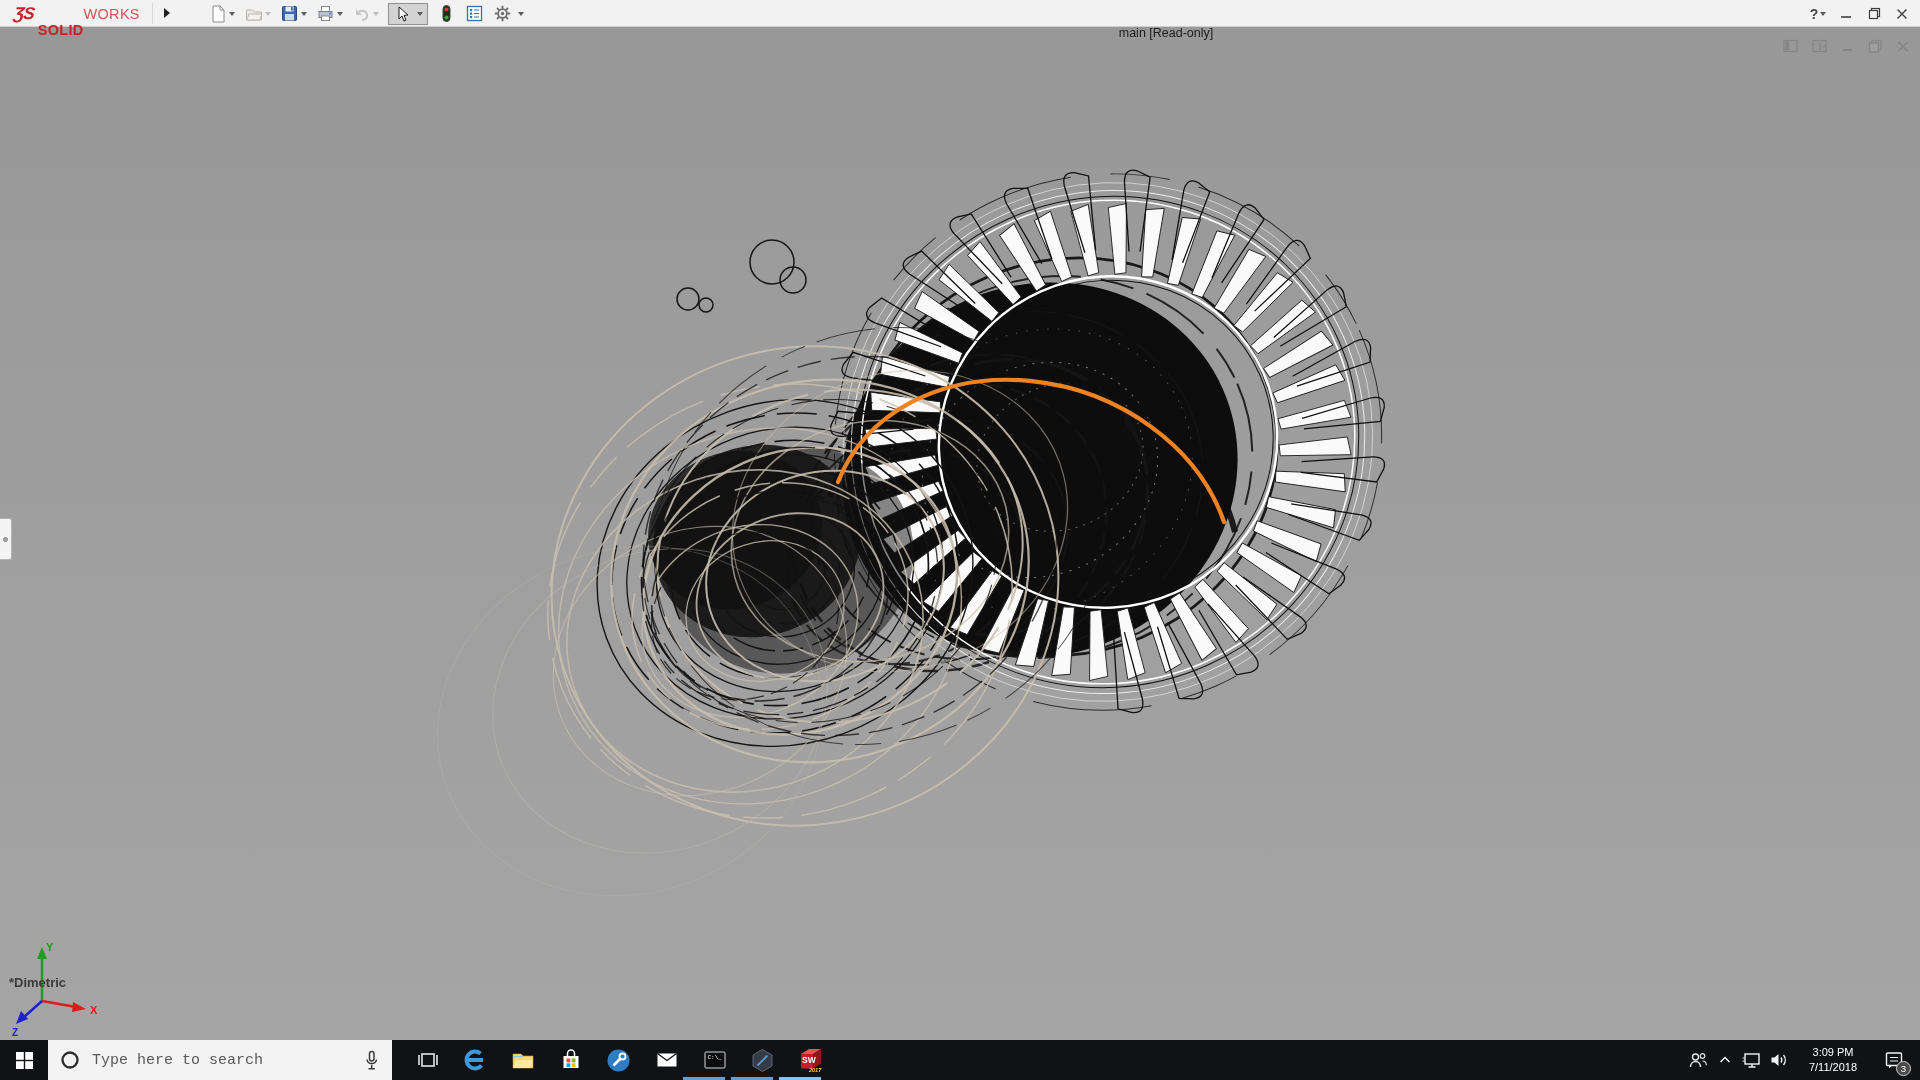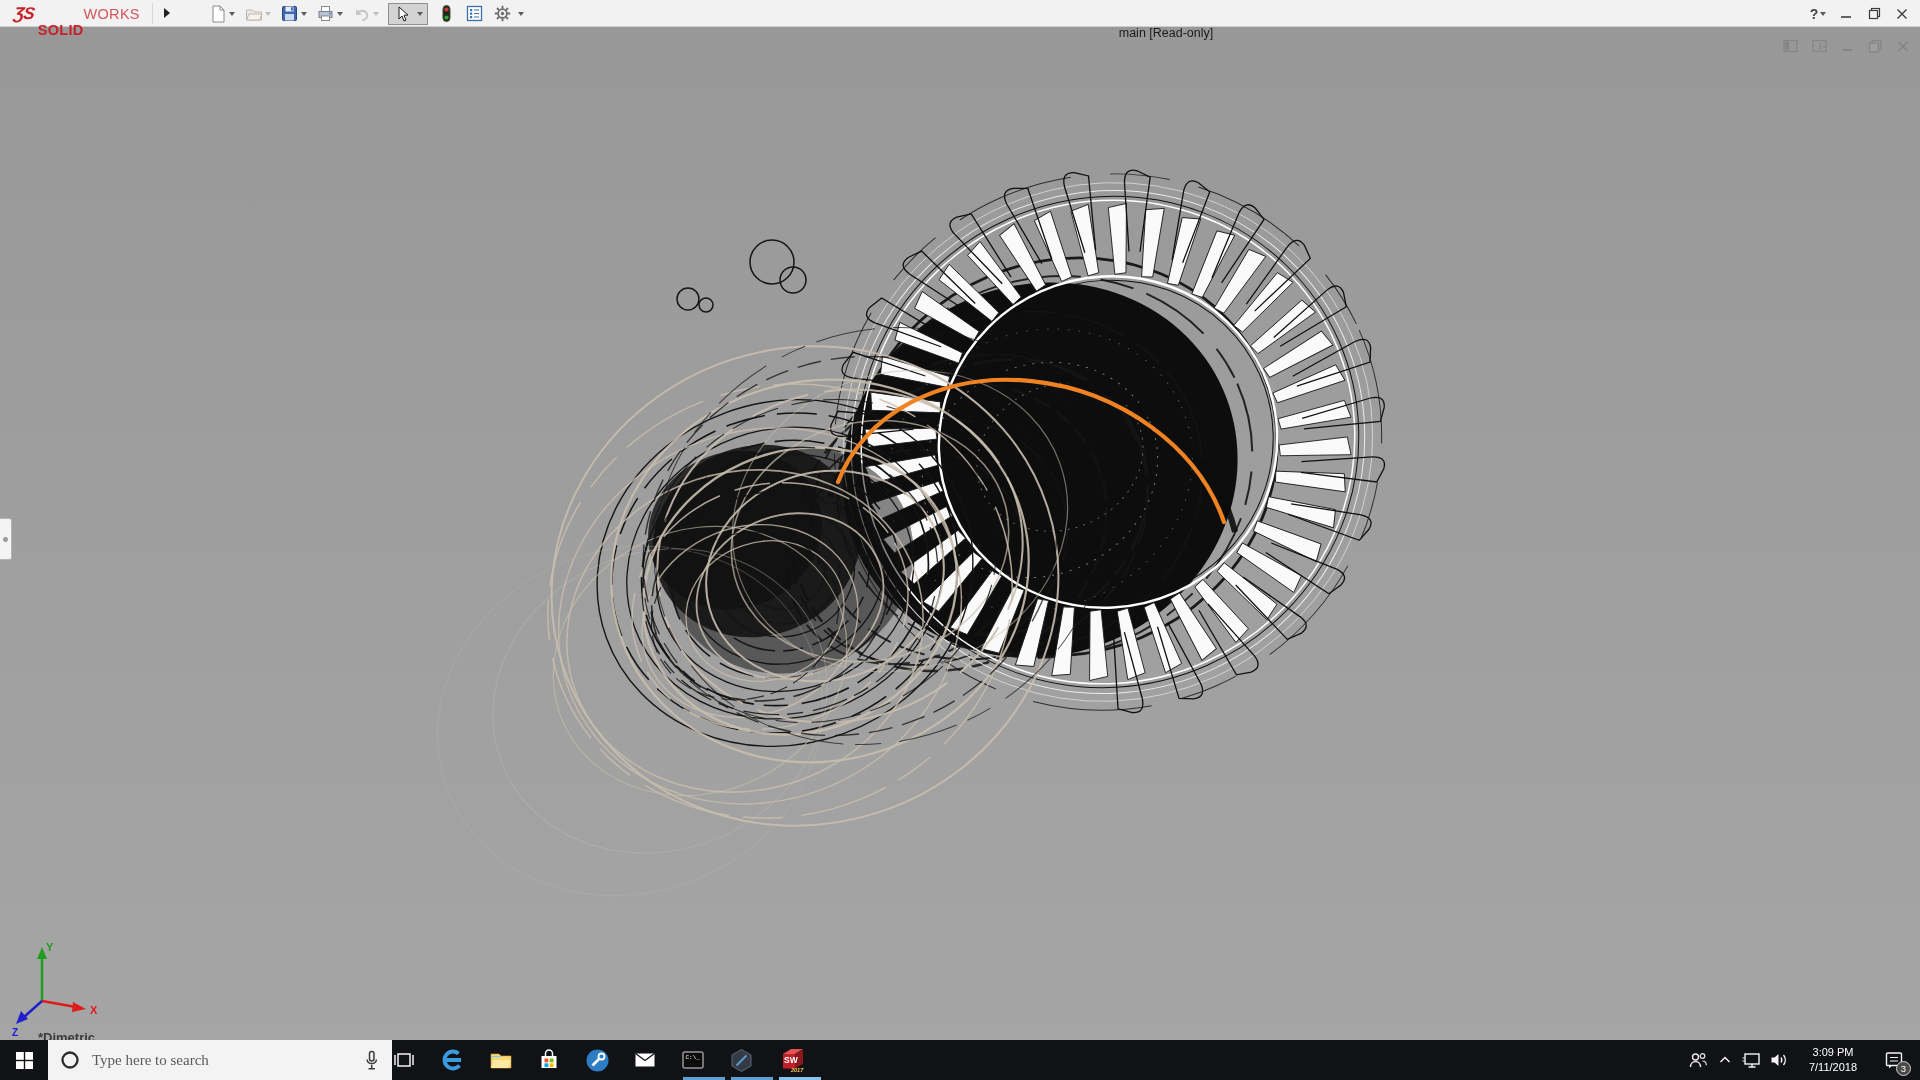--- a/index.html
+++ b/index.html
@@ -24,30 +24,30 @@
   .wc { width:28px; height:27px; display:flex; align-items:center; justify-content:center; color:#3c3c3c; }
   .help-q { font-size:14px; color:#444; font-weight:bold; }
   .help-caret { margin-left:2px; }
 
   
   .viewport { position:absolute; top:27px; left:0; width:1920px; height:1013px; background:linear-gradient(#989898,#a5a5a5); overflow:hidden; }
   .engine-svg { position:absolute; inset:0; width:100%; height:100%; }
   .doc-controls { position:absolute; top:12px; right:10px; display:flex; gap:13px; opacity:.75; }
   .left-tab { position:absolute; left:0; top:491px; width:12px; height:42px; background:#f4f4f4; border:1px solid #b5b5b5; border-left:none; border-radius:0 3px 3px 0; }
   .left-tab .dot { position:absolute; left:3px; top:18px; width:5px; height:5px; border-radius:50%; background:#a5a5a5; border:1px solid #8c8c8c; }
-  .view-label { position:absolute; left:9px; top:1003px; font-size:13px; font-weight:bold; color:#3a3a3a;margin-left:29px; }
+  .view-label { position:absolute; left:9px; top:948px; font-size:13px; font-weight:bold; color:#3a3a3a; }
   .triad { position:absolute; left:4px; top:912px; }
 
   
   .taskbar { position:absolute; bottom:0; left:0; width:1920px; height:40px; background:#101216; display:flex; align-items:stretch; z-index:40; }
   .start-btn { width:48px; display:flex; align-items:center; justify-content:center; }
   .search-box { width:344px; background:#f3f3f3; display:flex; align-items:center; padding:0 8px 0 10px; }
-  .search-box input { flex:1; border:none; outline:none; background:transparent; font-size:15px; color:#444; font-family:Liberation Serif, serif; margin-left:10px; }
+  .search-box input { flex:1; border:none; outline:none; background:transparent; font-size:15px; color:#444; font-family:Liberation Mono, monospace; margin-left:10px; }
   .search-box input::placeholder { color:#5a5a5a; opacity:1; }
-  .tb-btn { width:48px; display:flex; align-items:center; justify-content:flex-start; position:relative; }
+  .tb-btn { width:48px; display:flex; align-items:center; justify-content:flex-end; position:relative; }
   .indicator { position:absolute; bottom:0; left:3px; right:3px; height:3px; background:#5f9fd6; }
   .indicator.active { background:#86c5f2; }
   .tray { margin-left:auto; display:flex; align-items:center; }
   .tray-ic { width:27px; height:40px; display:flex; align-items:center; justify-content:center; }
   .clock { width:82px; text-align:center; color:#fff; font-size:11px; line-height:1.35; }
   .action-wrap { position:relative; width:40px; height:40px; display:flex; align-items:center; justify-content:center; }
   .badge { position:absolute; right:3px; bottom:4px; min-width:15px; height:15px; border-radius:50%; background:#4a4a4a; color:#fff; font-size:9.5px; display:flex; align-items:center; justify-content:center; border:1px solid #cfcfcf; }
   .show-desktop { width:6px; border-left:1px solid #3a3f45; }
 </style>
 </head>

